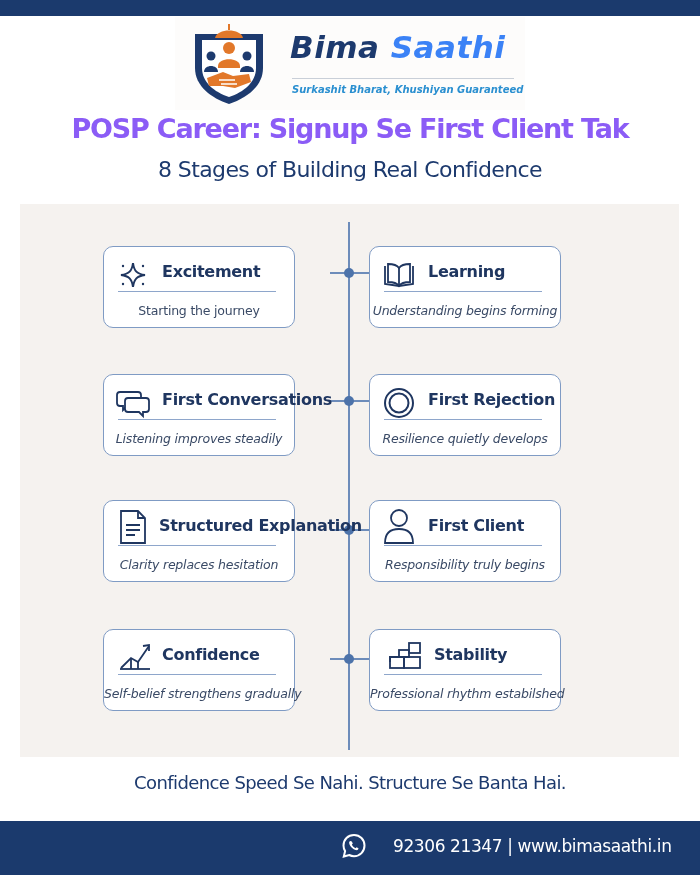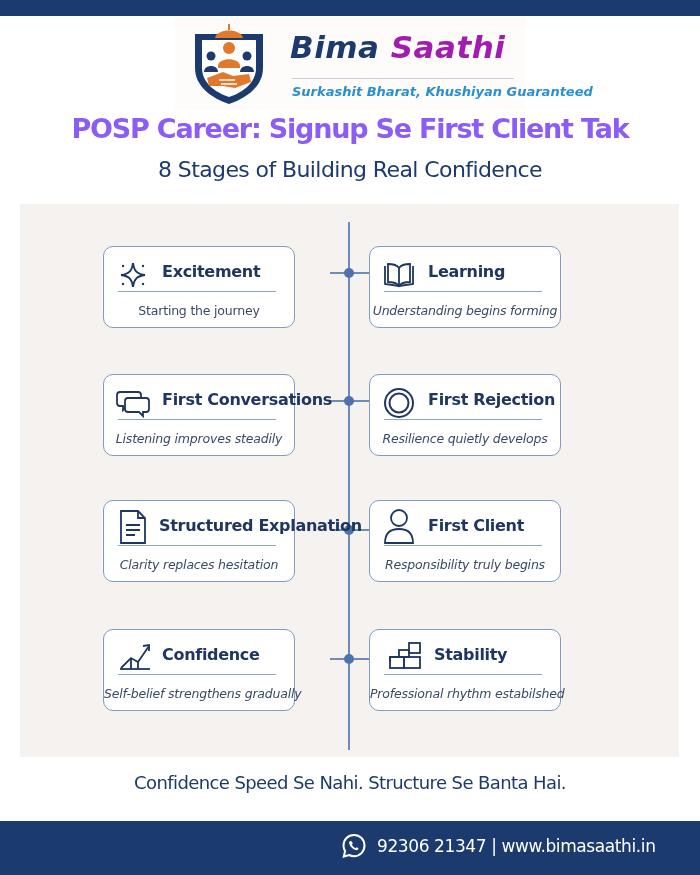--- a/index.html
+++ b/index.html
@@ -5,23 +5,23 @@
   * { box-sizing: border-box; margin: 0; padding: 0; }
   html, body { width: 700px; height: 875px; background: #ffffff; overflow: hidden; }
   body { position: relative; font-family: "Liberation Sans", sans-serif; }
 
   .top-bar { position: absolute; left: 0; top: 0; width: 700px; height: 16px; background: #1b3a6d; }
 
   .logo-wrap { position: absolute; left: 175px; top: 17px; width: 350px; height: 93px; background: #fdfcfb; }
   .logo-shield { position: absolute; left: 14px; top: 5px; width: 80px; height: 84px; }
   .brand { position: absolute; left: 115px; top: 12px; font-family: "DejaVu Sans", sans-serif; font-size: 31px; font-weight: bold; font-style: italic; letter-spacing: 0.5px; }
   .brand .b1 { color: #1d3a6e; }
-  .brand .b2 { color: #a21caf; }
+  .brand .b2 { color: #3b82f6; }
   .brand-rule { position: absolute; left: 117px; top: 61px; width: 222px; height: 1px; background: #c9cfd8; }
-  .tagline { position: absolute; left: 117px; top: 67px; font-family: "DejaVu Sans", sans-serif; font-size: 13px; font-weight: bold; font-style: italic; color: #2a8fd0; white-space: nowrap; }
+  .tagline { position: absolute; left: 117px; top: 67px; font-family: "DejaVu Sans", sans-serif; font-size: 10px; font-weight: bold; font-style: italic; color: #2a8fd0; white-space: nowrap; }
 
   .title { position: absolute; left: 0; top: 113px; width: 700px; text-align: center; font-family: "DejaVu Sans", sans-serif; font-weight: bold; font-size: 27px; color: #8b5cf6; letter-spacing: -1.2px; }
   .subtitle { position: absolute; left: 0; top: 157px; width: 700px; text-align: center; font-family: "DejaVu Sans", sans-serif; font-size: 22px; color: #1d3a6e; letter-spacing: -0.6px; }
 
   .panel { position: absolute; left: 20px; top: 204px; width: 659px; height: 553px; background: #f5f2ef; }
   .spine { position: absolute; left: 348px; top: 222px; width: 2px; height: 528px; background: #6d8cba; }
 
   .card { position: absolute; width: 192px; height: 82px; background: #ffffff; border: 1.5px solid #7f9bc4; border-radius: 10px; }
   .card .icon { position: absolute; left: 12px; top: 12px; width: 34px; height: 32px; }
   .card .icon svg { width: 100%; height: 100%; }
@@ -29,21 +29,21 @@
   .card .rule { position: absolute; left: 14px; right: 18px; top: 44px; height: 1px; background: #8ea6cb; }
   .card .desc { position: absolute; left: 0; right: 0; top: 56px; text-align: center; font-family: "DejaVu Sans", sans-serif; font-size: 12.5px; color: #3a4a66; white-space: nowrap; letter-spacing: -0.2px; }
   .card .desc.it { font-style: italic; }
 
   .conn { position: absolute; height: 2px; background: #6d8cba; }
   .dot { position: absolute; width: 10px; height: 10px; border-radius: 50%; background: #4d73aa; }
 
   .footer-quote { position: absolute; left: 0; top: 772px; width: 700px; text-align: center; font-family: "DejaVu Sans", sans-serif; font-size: 18px; color: #1d3a6e; letter-spacing: -0.6px; }
 
   .bottom-bar { position: absolute; left: 0; top: 821px; width: 700px; height: 54px; background: #1b3a6d; }
-  .contact { position: absolute; left: 341px; top: 12px; display: flex; align-items: center; gap: 10px; }
+  .contact { position: absolute; left: 341px; top: 12px; display: flex; align-items: center; gap: 26px; }
   .wa-icon { width: 26px; height: 26px; }
   .contact-text { font-family: "DejaVu Sans", sans-serif; font-size: 17px; color: #ffffff; letter-spacing: -0.4px; white-space: nowrap; }
 </style>
 </head>
 <body>
 
 <div class="top-bar"></div>
 
 <div class="logo-wrap">
   <svg class="logo-shield" viewBox="0 0 80 84">

